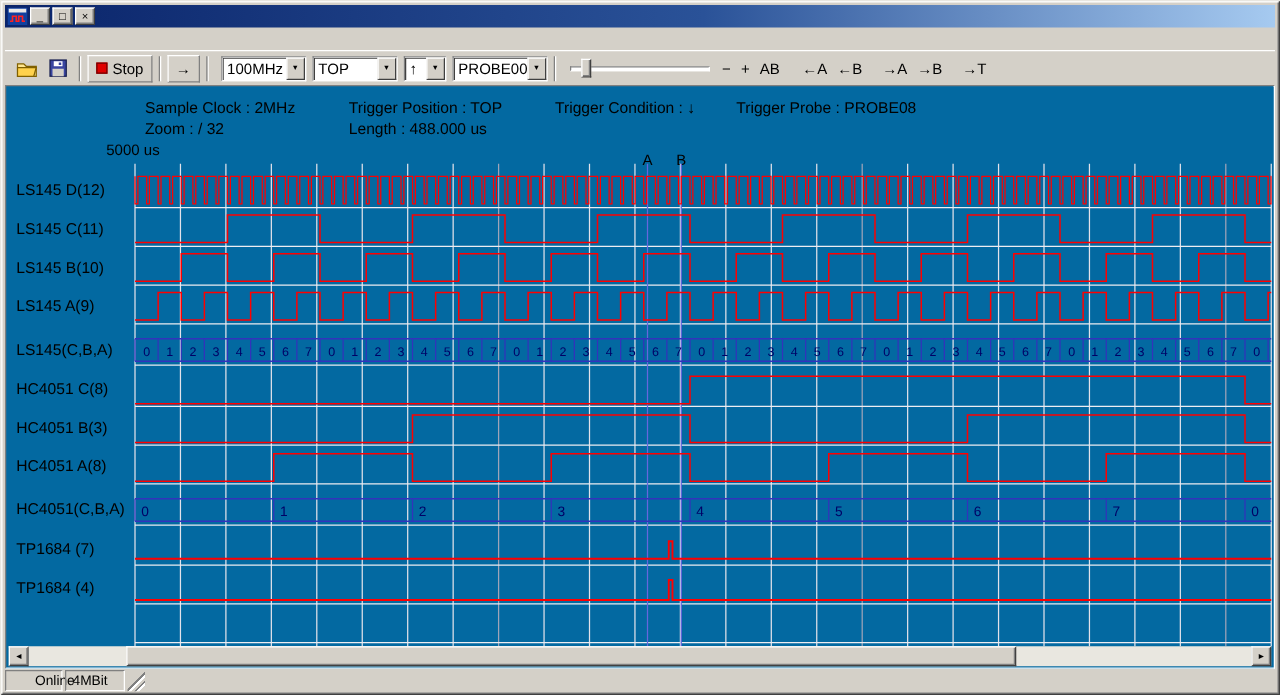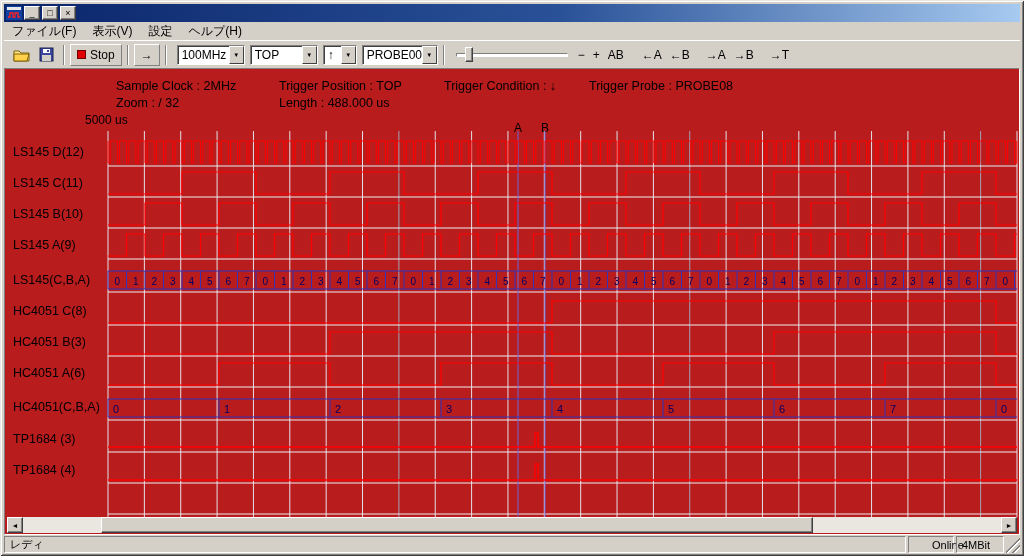--- a/index.html
+++ b/index.html
@@ -26,21 +26,21 @@
   .combo{height:20px;display:flex;align-items:stretch;background:#fff;margin-left:5px;
     border:1px solid;border-color:#808080 #fff #fff #808080;box-shadow:inset 1px 1px #404040;}
   .combo-text{flex:1;font-size:12px;color:#000;display:flex;align-items:center;padding:0 4px;white-space:nowrap;overflow:hidden;}
   .combo-btn{width:15px;background:#d4d0c8;border:1px solid;border-color:#fff #404040 #404040 #fff;
     display:flex;align-items:center;justify-content:center;font-size:6px;color:#000;}
   .slider{position:relative;width:112px;height:20px;margin:0 6px;}
   .slider-track{position:absolute;left:0;right:0;top:8px;height:4px;background:#fff;
     border:1px solid;border-color:#808080 #fff #fff #808080;}
   .slider-thumb{position:absolute;left:9px;top:2px;width:8px;height:15px;background:#d4d0c8;
     border:1px solid;border-color:#fff #404040 #404040 #fff;box-shadow:inset -1px -1px #808080;}
-  .client{position:absolute;left:4px;top:68px;width:1016px;height:467px;background:#b91c1c;overflow:hidden;
+  .client{position:absolute;left:4px;top:68px;width:1016px;height:467px;background:#0369a1;overflow:hidden;
     border:1px solid;border-color:#808080 #fff #fff #808080;}
   .info-item{position:absolute;font-size:12.5px;color:#000;white-space:nowrap;}
   .scale-label{position:absolute;left:80px;top:44px;font-size:12px;color:#000;}
   .marker-letter{position:absolute;top:52px;width:20px;text-align:center;font-size:12px;color:#000;}
   .ch-label{position:absolute;left:8px;height:16px;font-size:12.5px;color:#000;white-space:nowrap;}
   #wave-svg{position:absolute;left:0;top:60px;}
   .scrollbar{position:absolute;left:2px;right:2px;bottom:1px;height:16px;display:flex;}
   .sb-btn{width:16px;height:16px;background:#d4d0c8;border:1px solid;border-color:#fff #404040 #404040 #fff;
     box-shadow:inset -1px -1px #808080;font-size:7px;color:#000;display:flex;align-items:center;justify-content:center;}
   .sb-track{flex:1;position:relative;background:#e9e7e0;}
@@ -63,26 +63,20 @@
     <svg class="title-icon" viewBox="0 0 16 14">
       <rect x="0" y="0" width="16" height="14" fill="#1040a0"></rect>
       <rect x="1" y="1" width="14" height="3" fill="#e8e8e8"></rect>
       <polyline points="2,11 4,11 4,7 7,7 7,11 9,11 9,7 12,7 12,11 14,11" fill="none" stroke="#ff2020" stroke-width="1.3"></polyline>
     </svg>
     <span class="win-btn">_</span>
     <span class="win-btn">□</span>
     <span class="win-btn">×</span>
   </div>
 
-  <div class="menubar">
-    <span class="menu-item">ファイル(F)</span>
-    <span class="menu-item">表示(V)</span>
-    <span class="menu-item">設定</span>
-    <span class="menu-item">ヘルプ(H)</span>
-  </div>
 
   <div class="toolbar">
     <span class="tb-icon-btn">
       <svg width="18" height="14" viewBox="0 0 18 14">
         <path d="M1,3 h5 l2,2 h8 v8 H1 z" fill="#ffe690" stroke="#806000" stroke-width="1"></path>
         <path d="M1,6 h15 l-2,7 H1 z" fill="#ffd24d" stroke="#806000" stroke-width="1"></path>
       </svg>
     </span>
     <span class="tb-icon-btn">
       <svg width="15" height="15" viewBox="0 0 15 15">
@@ -147,23 +141,23 @@
     <span class="marker-letter" id="marker-b-label" style="left: 530px;">B</span>
 
     <div id="channel-labels">
         <div class="ch-label" style="top: 76px;">LS145 D(12)</div>
         <div class="ch-label" style="top: 107px;">LS145 C(11)</div>
         <div class="ch-label" style="top: 138px;">LS145 B(10)</div>
         <div class="ch-label" style="top: 169px;">LS145 A(9)</div>
         <div class="ch-label" style="top: 204px;">LS145(C,B,A)</div>
         <div class="ch-label" style="top: 235px;">HC4051 C(8)</div>
         <div class="ch-label" style="top: 266px;">HC4051 B(3)</div>
-        <div class="ch-label" style="top: 297px;">HC4051 A(6)</div>
+        <div class="ch-label" style="top: 297px;">HC4051 A(8)</div>
         <div class="ch-label" style="top: 331px;">HC4051(C,B,A)</div>
-        <div class="ch-label" style="top: 363px;">TP1684 (3)</div>
+        <div class="ch-label" style="top: 363px;">TP1684 (7)</div>
         <div class="ch-label" style="top: 394px;">TP1684 (4)</div>
       </div>
 
     <svg id="wave-svg" width="1016" height="390" viewBox="0 0 1016 390">
         <line x1="103" y1="2" x2="103" y2="388" stroke="#e2e2ea" stroke-width="1"></line>
         <line x1="139.36" y1="2" x2="139.36" y2="388" stroke="#e2e2ea" stroke-width="1"></line>
         <line x1="175.72" y1="2" x2="175.72" y2="388" stroke="#e2e2ea" stroke-width="1"></line>
         <line x1="212.07999999999998" y1="2" x2="212.07999999999998" y2="388" stroke="#e2e2ea" stroke-width="1"></line>
         <line x1="248.44" y1="2" x2="248.44" y2="388" stroke="#e2e2ea" stroke-width="1"></line>
         <line x1="284.8" y1="2" x2="284.8" y2="388" stroke="#e2e2ea" stroke-width="1"></line>
@@ -336,19 +330,18 @@
     <div class="scrollbar">
       <span class="sb-btn">◄</span>
       <span class="sb-track">
         <span class="sb-thumb"></span>
       </span>
       <span class="sb-btn">►</span>
     </div>
   </div>
 
   <div class="statusbar">
-    <span class="sb-panel panel-ready">レディ</span>
     <span class="sb-panel panel-online">Online</span>
     <span class="sb-panel panel-mem">4MBit</span>
     <span class="grip"></span>
   </div>
 
 </div>
 
 </body></html>

